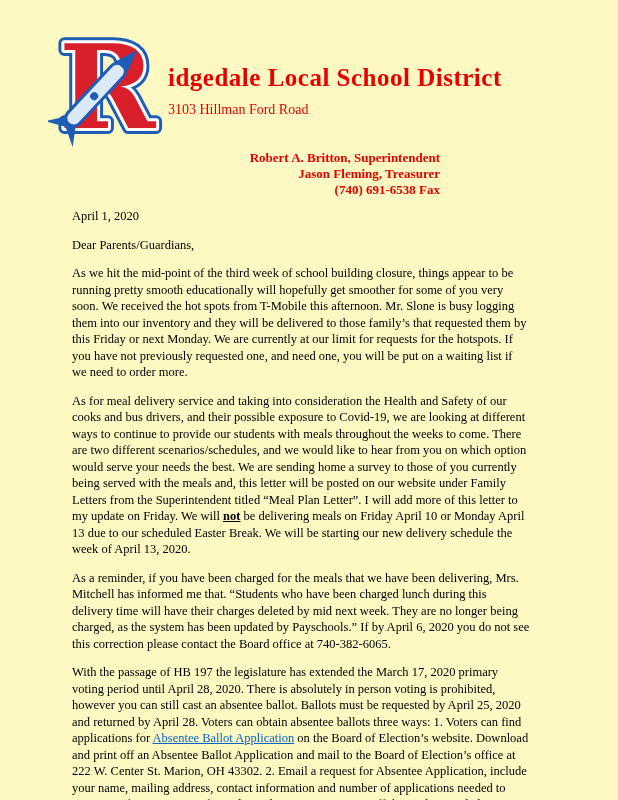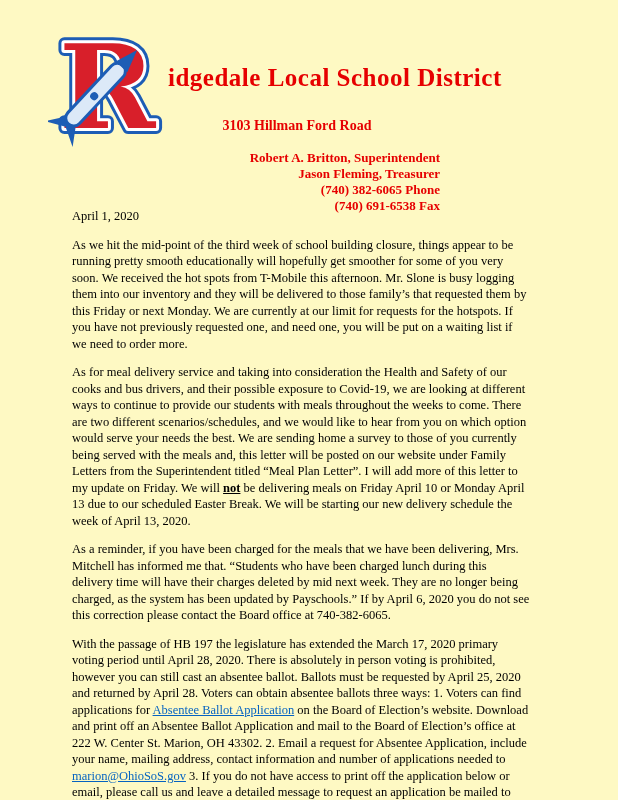--- a/index.html
+++ b/index.html
@@ -30,22 +30,22 @@
   .r-mid  { fill: none; stroke: #ffffff; stroke-width: 6;  stroke-linejoin: round; }
   .r-fill { fill: #d81f2a; }
   .rocket-blue { fill: #1d5db5; }
   .rocket-body { fill: #dce9f8; stroke: #1d5db5; stroke-width: 3; }
   .district-name {
     position: absolute; left: 168px; top: 64px; width: 440px;
     color: #e60000; font-weight: bold; font-size: 25px;
     letter-spacing: 0.5px; white-space: nowrap;
   }
   .address {
-    position: absolute; left: 168px; top: 116px; width: 258px;
-    text-align: center; color: #e60000; font-weight: bold;
+    position: absolute; left: 168px; top: 100px; width: 258px;
+    text-align: left; color: #e60000; font-weight: normal;
     font-size: 14px; line-height: 20px;
   }
   .contacts {
     position: absolute; left: 166px; top: 150px; width: 274px;
     text-align: right; color: #e60000; font-weight: bold;
     font-size: 13px; line-height: 16px;
   }
   
   .letter-body {
     position: absolute; left: 72px; right: 72px; top: 208px;
@@ -80,28 +80,28 @@
 
     <div class="district-name">idgedale Local School District</div>
 
     <div class="address">
       <div>3103 Hillman Ford Road</div>
     </div>
 
     <div class="contacts">
       <div>Robert A. Britton, Superintendent</div>
       <div>Jason Fleming, Treasurer</div>
-      <div>(740) 382-6065 Phone</div>
       <div>(740) 691-6538 Fax</div>
     </div>
   </header>
 
   <main class="letter-body">
     <p>April 1, 2020</p>
 
+    <p>Dear Parents/Guardians,</p>
 
     <p>As we hit the mid-point of the third week of school building closure, things appear to be running pretty smooth educationally will hopefully get smoother for some of you very soon.  We received the hot spots from T-Mobile this afternoon. Mr. Slone is busy logging them into our inventory and they will be delivered to those family’s that requested them by this Friday or next Monday. We are currently at our limit for requests for the hotspots. If you have not previously requested one, and need one, you will be put on a waiting list if we need to order more.</p>
 
     <p><span>As for meal delivery service and taking into consideration the Health and Safety of our cooks and bus drivers, and their possible exposure to Covid-19, we are looking at different ways to continue to provide our students with meals throughout the weeks to come. There are two different scenarios/schedules, and we would like to hear from you on which option would serve your needs the best. We are sending home a survey to those of you currently being served with the meals and, this letter will be posted on our website under Family Letters from the Superintendent titled “Meal Plan Letter”. I will add more of this letter to my update on Friday. We will </span><span class="emph">not</span><span> be delivering meals on Friday April 10 or Monday April 13 due to our scheduled Easter Break. We will be starting our new delivery schedule the week of April 13, 2020.</span></p>
 
     <p>As a reminder, if you have been charged for the meals that we have been delivering, Mrs. Mitchell has informed me that. “Students who have been charged lunch during this delivery time will have their charges deleted by mid next week. They are no longer being charged, as the system has been updated by Payschools.” If by April 6, 2020 you do not see this correction please contact the Board office at 740-382-6065.</p>
 
     <p><span>With the passage of HB 197 the legislature has extended the March 17, 2020 primary voting period until April 28, 2020. There is absolutely in person voting is prohibited, however you can still cast an absentee ballot. Ballots must be requested by April 25, 2020 and returned by April 28. Voters can obtain absentee ballots three ways: 1. Voters can find applications for </span><a href="#" class="link">Absentee Ballot Application</a><span> on the Board of Election’s website. Download and print off an Absentee Ballot Application and mail to the Board of Election’s office at 222 W. Center St. Marion, OH 43302.  2. Email a request for Absentee Application, include your name, mailing address, contact information and number of applications needed to </span><a href="#" class="link">marion@OhioSoS.gov</a><span> 3. If you do not have access to print off the application below or email, please call us and leave a detailed message to request an application be mailed to you.</span></p>
   </main>
 

